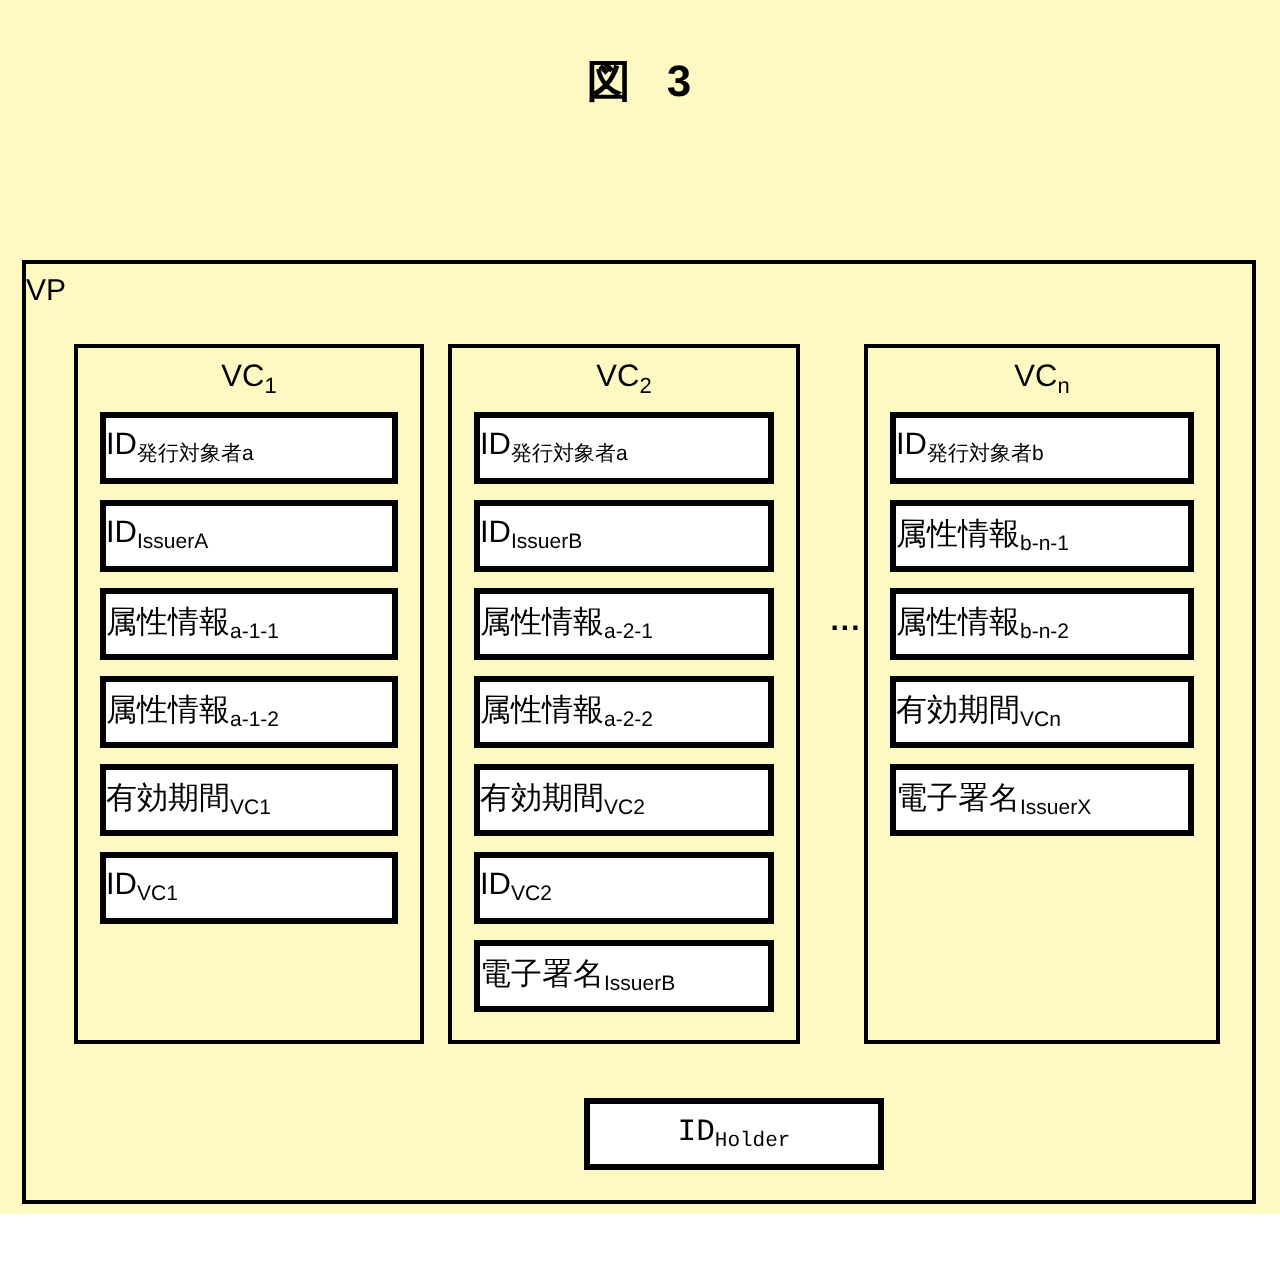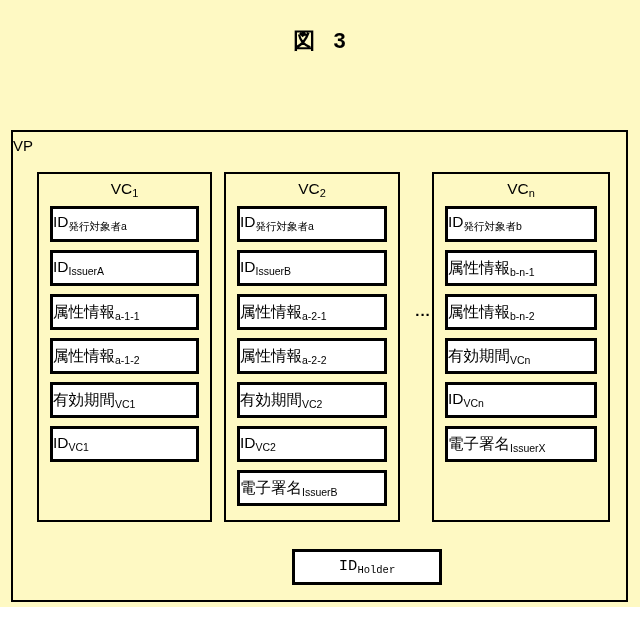--- a/index.html
+++ b/index.html
@@ -173,23 +173,20 @@
         <div class="frow">
             <span><span class="base">属性情報</span><span class="sub">b-n-1</span></span>
           </div>
         <div class="frow">
             <span><span class="base">属性情報</span><span class="sub">b-n-2</span></span>
           </div>
         <div class="frow">
             <span><span class="base">有効期間</span><span class="sub">VCn</span></span>
           </div>
         <div class="frow">
-            <span><span class="base">ID</span><span class="sub">VCn</span></span>
-          </div>
-        <div class="frow">
             <span><span class="base">電子署名</span><span class="sub">IssuerX</span></span>
           </div>
       </div>
     </div>
 
     <div class="holder-box holder-id">
         <span><span class="base">ID</span><span class="sub">Holder</span></span>
       </div>
 
   </div>

